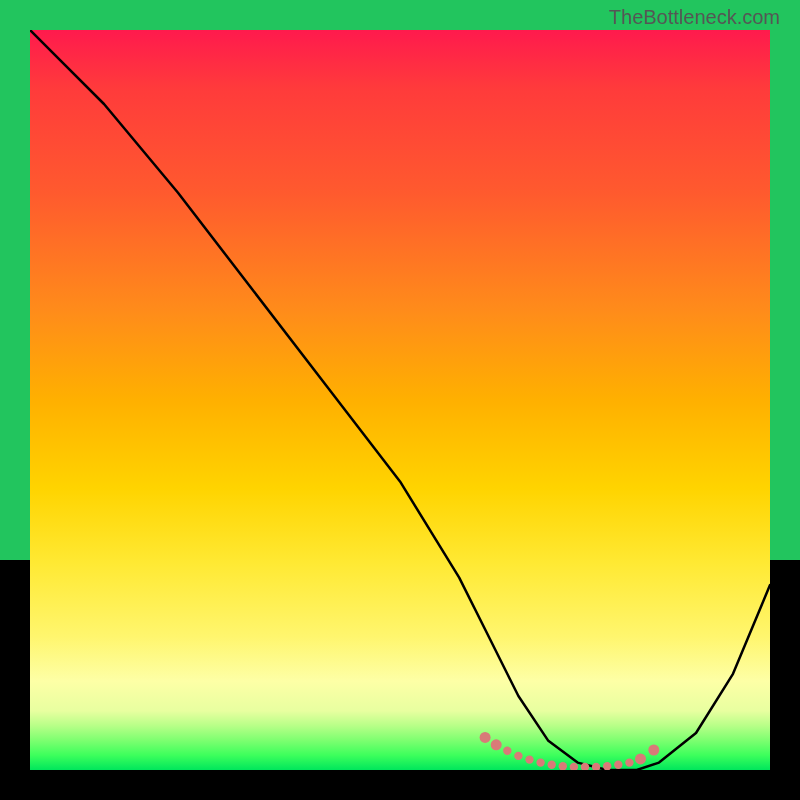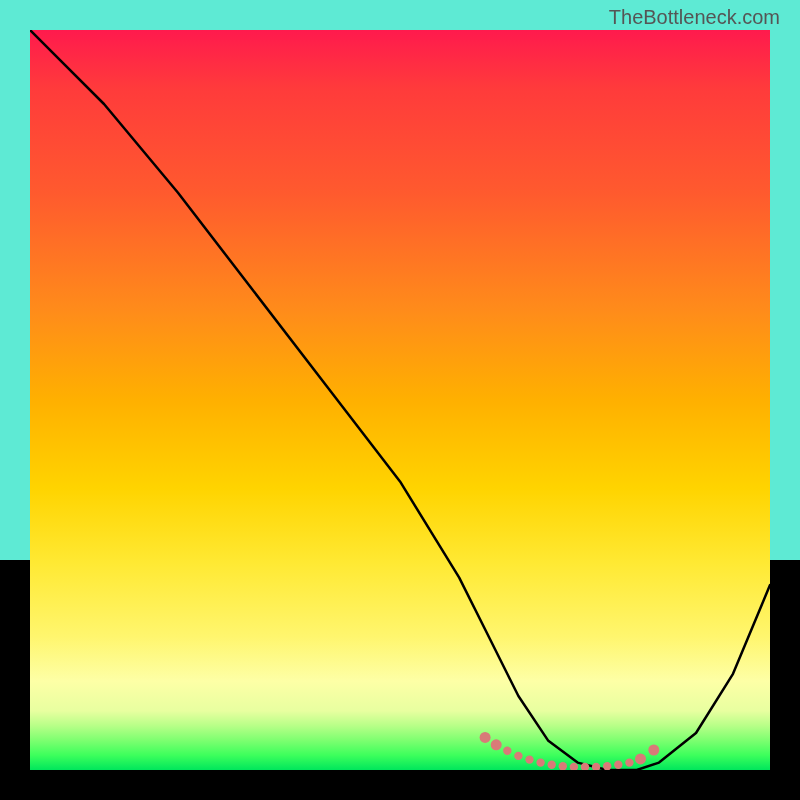--- a/index.html
+++ b/index.html
@@ -8,21 +8,21 @@
     background: #000;
     width: 800px;
     height: 800px;
     overflow: hidden;
     font-family: Arial, sans-serif;
   }
   .container {
     position: relative;
     width: 800px;
     height: 560px;
-    background: #5eead4;
+    background: #22c55e;
   }
   .watermark {
     position: absolute;
     top: 6px;
     right: 20px;
     color: #555;
     font-size: 20px;
     font-weight: 500;
     z-index: 10;
   }

